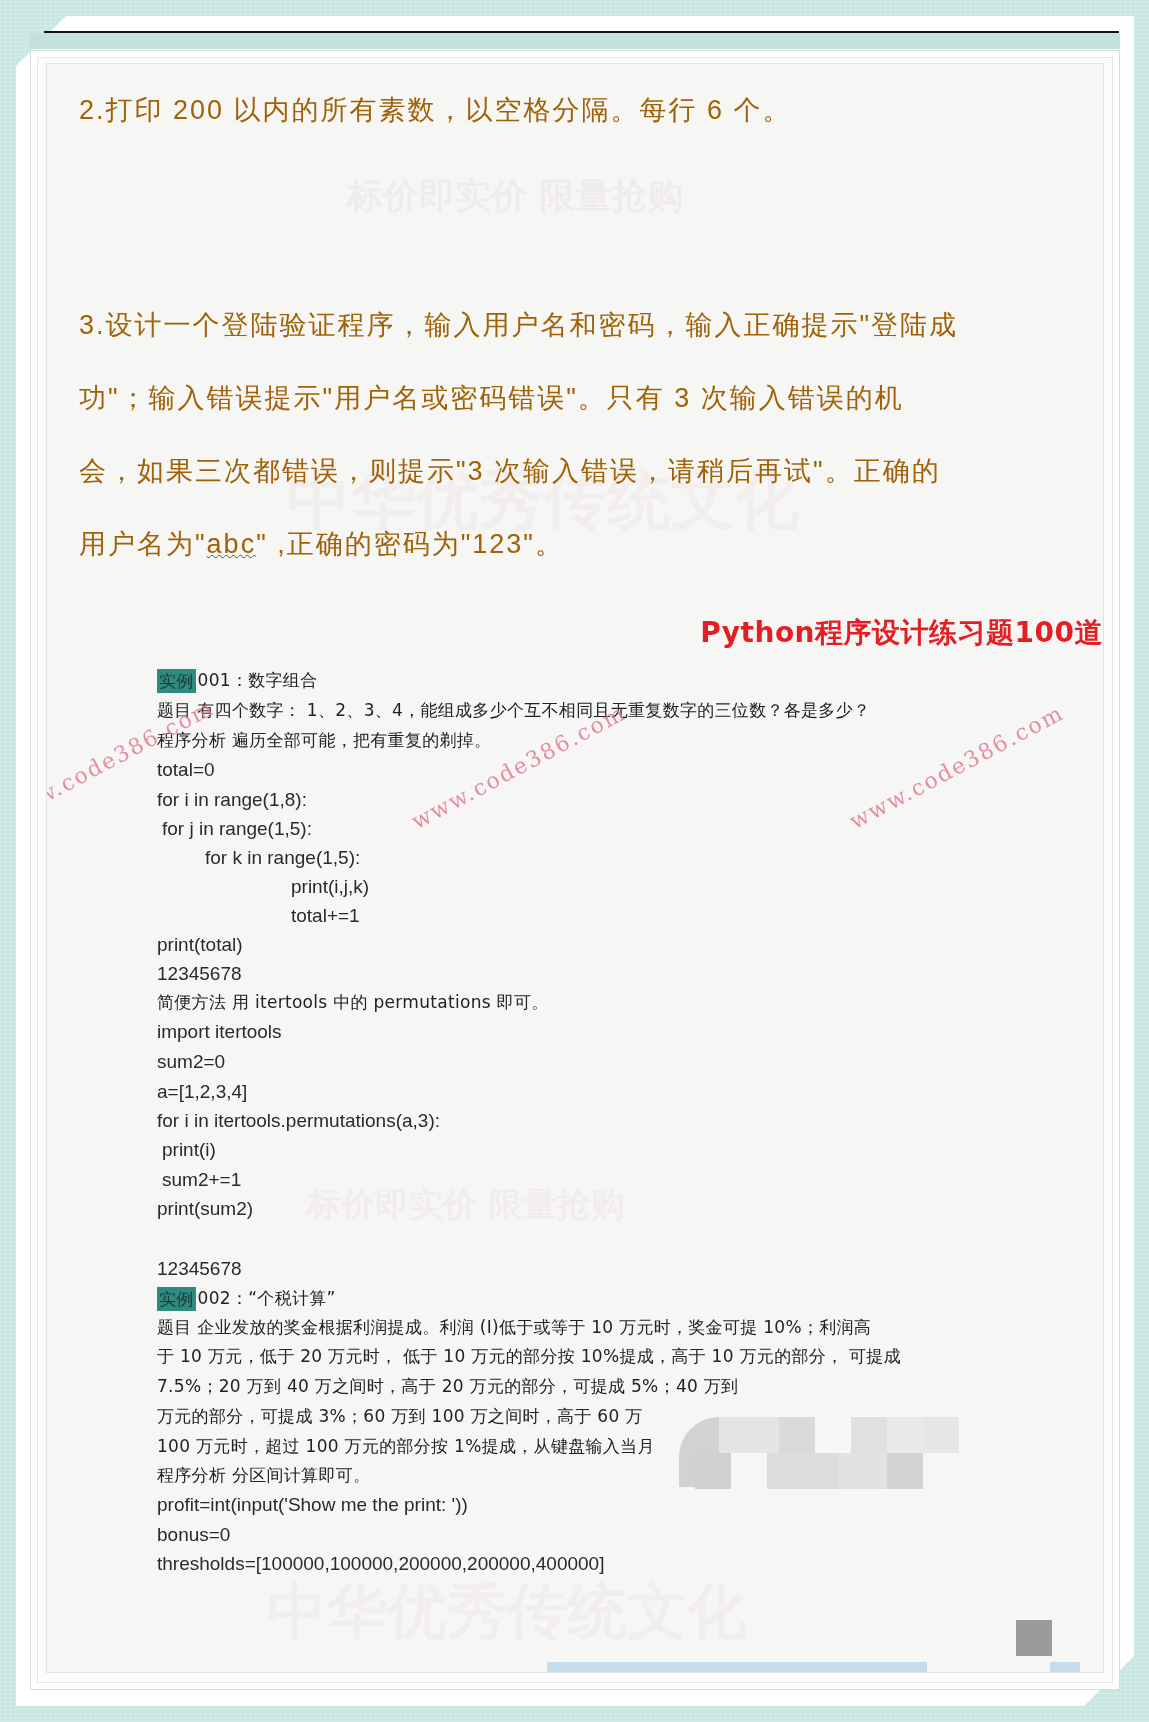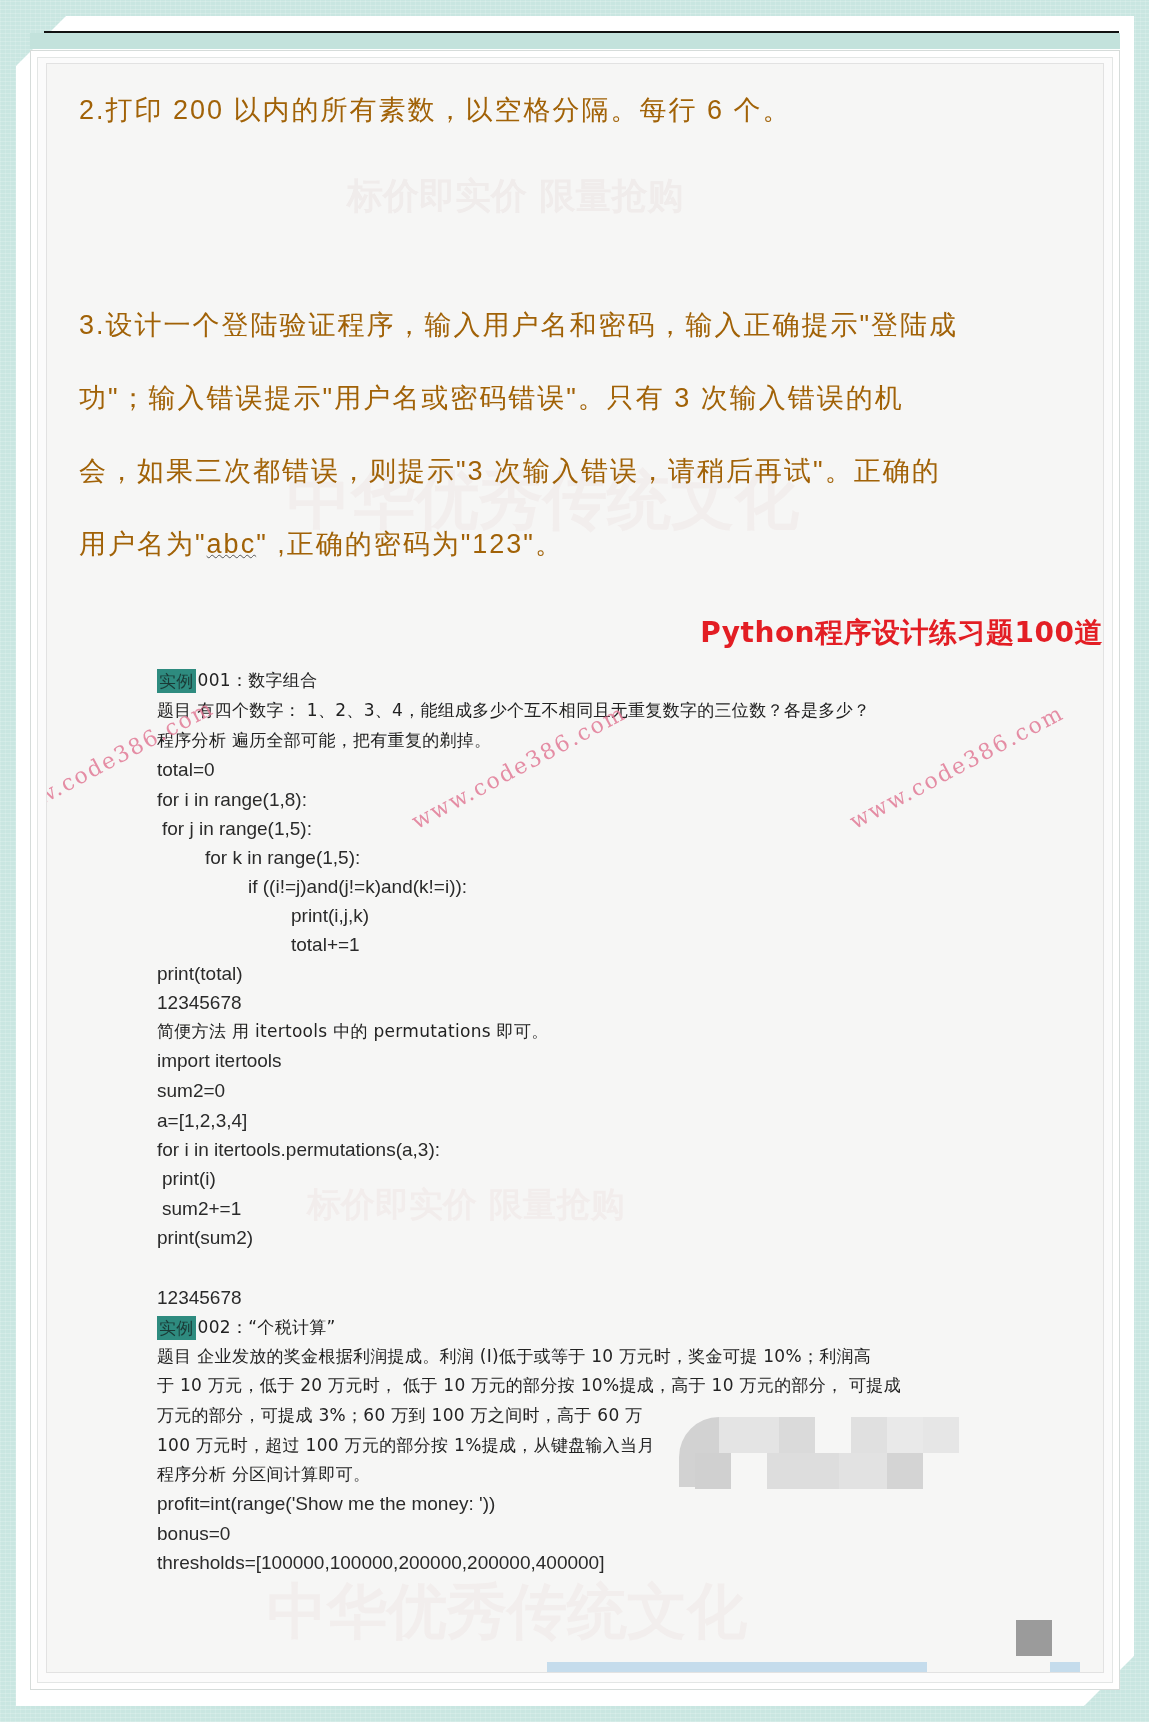--- a/index.html
+++ b/index.html
@@ -113,44 +113,44 @@
 
   <div class="content">
     <div class="row cn"><span class="badge">实例</span><span>001：数字组合</span></div>
     <div class="row cn">题目  有四个数字： 1、2、3、4，能组成多少个互不相同且无重复数字的三位数？各是多少？</div>
     <div class="row cn">程序分析   遍历全部可能，把有重复的剃掉。</div>
 
     <div class="row code">total=0</div>
     <div class="row tall code">for i in range(1,8):</div>
     <div class="row tall code ind1">for j in range(1,5):</div>
     <div class="row tall code ind2">for k in range(1,5):</div>
-    <div class="row tall code ind3">if ((i!=j)and(j!=k)and(k!=i)):</div>
     <div class="row tall code ind4">print(i,j,k)</div>
     <div class="row tall code ind4">total+=1</div>
     <div class="row tall code">print(total)</div>
     <div class="row tall code">12345678</div>
     <div class="row tall cn">简便方法   用  itertools  中的  permutations  即可。</div>
 
     <div class="row code">import itertools</div>
     <div class="row code">sum2=0</div>
     <div class="row tall code">a=[1,2,3,4]</div>
     <div class="row tall code">for i in itertools.permutations(a,3):</div>
     <div class="row code ind1">print(i)</div>
     <div class="row tall code ind1">sum2+=1</div>
     <div class="row code">print(sum2)</div>
     <div class="spacer"></div>
     <div class="row tall code">12345678</div>
 
     <div class="row cn"><span class="badge">实例</span><span>002：“个税计算”</span></div>
     <div class="row tall cn">题目  企业发放的奖金根据利润提成。利润     (I)低于或等于   10 万元时，奖金可提    10%；利润高</div>
     <div class="row tall cn">于 10 万元，低于  20 万元时，  低于  10 万元的部分按    10%提成，高于  10 万元的部分，  可提成</div>
+    <div class="row cn">7.5%；20 万到  40 万之间时，高于    20 万元的部分，可提成     5%；40 万到</div>
     <div class="row cn">万元的部分，可提成     3%；60 万到   100 万之间时，高于    60 万</div>
     <div class="row cn">100 万元时，超过    100 万元的部分按    1%提成，从键盘输入当月</div>
     <div class="row tall cn">程序分析   分区间计算即可。</div>
-    <div class="row code">profit=int(range('Show me the money: '))</div>
+    <div class="row code">profit=int(input('Show me the print: '))</div>
     <div class="row tall code">bonus=0</div>
     <div class="row tall code">thresholds=[100000,100000,200000,200000,400000]</div>
   </div>
 
   <div class="mosaic" style="left:624px; top:1327px; width:320px; height:110px;">
     <div style="left:8px; top:26px; width:40px; height:70px; background:#d2d2d2; border-top-left-radius:40px;"></div>
     <div style="left:48px; top:26px; width:60px; height:36px; background:#e4e4e4;"></div>
     <div style="left:108px; top:26px; width:36px; height:36px; background:#dadada;"></div>
     <div style="left:180px; top:26px; width:36px; height:36px; background:#e0e0e0;"></div>
     <div style="left:216px; top:26px; width:36px; height:36px; background:#e9e9e9;"></div>

